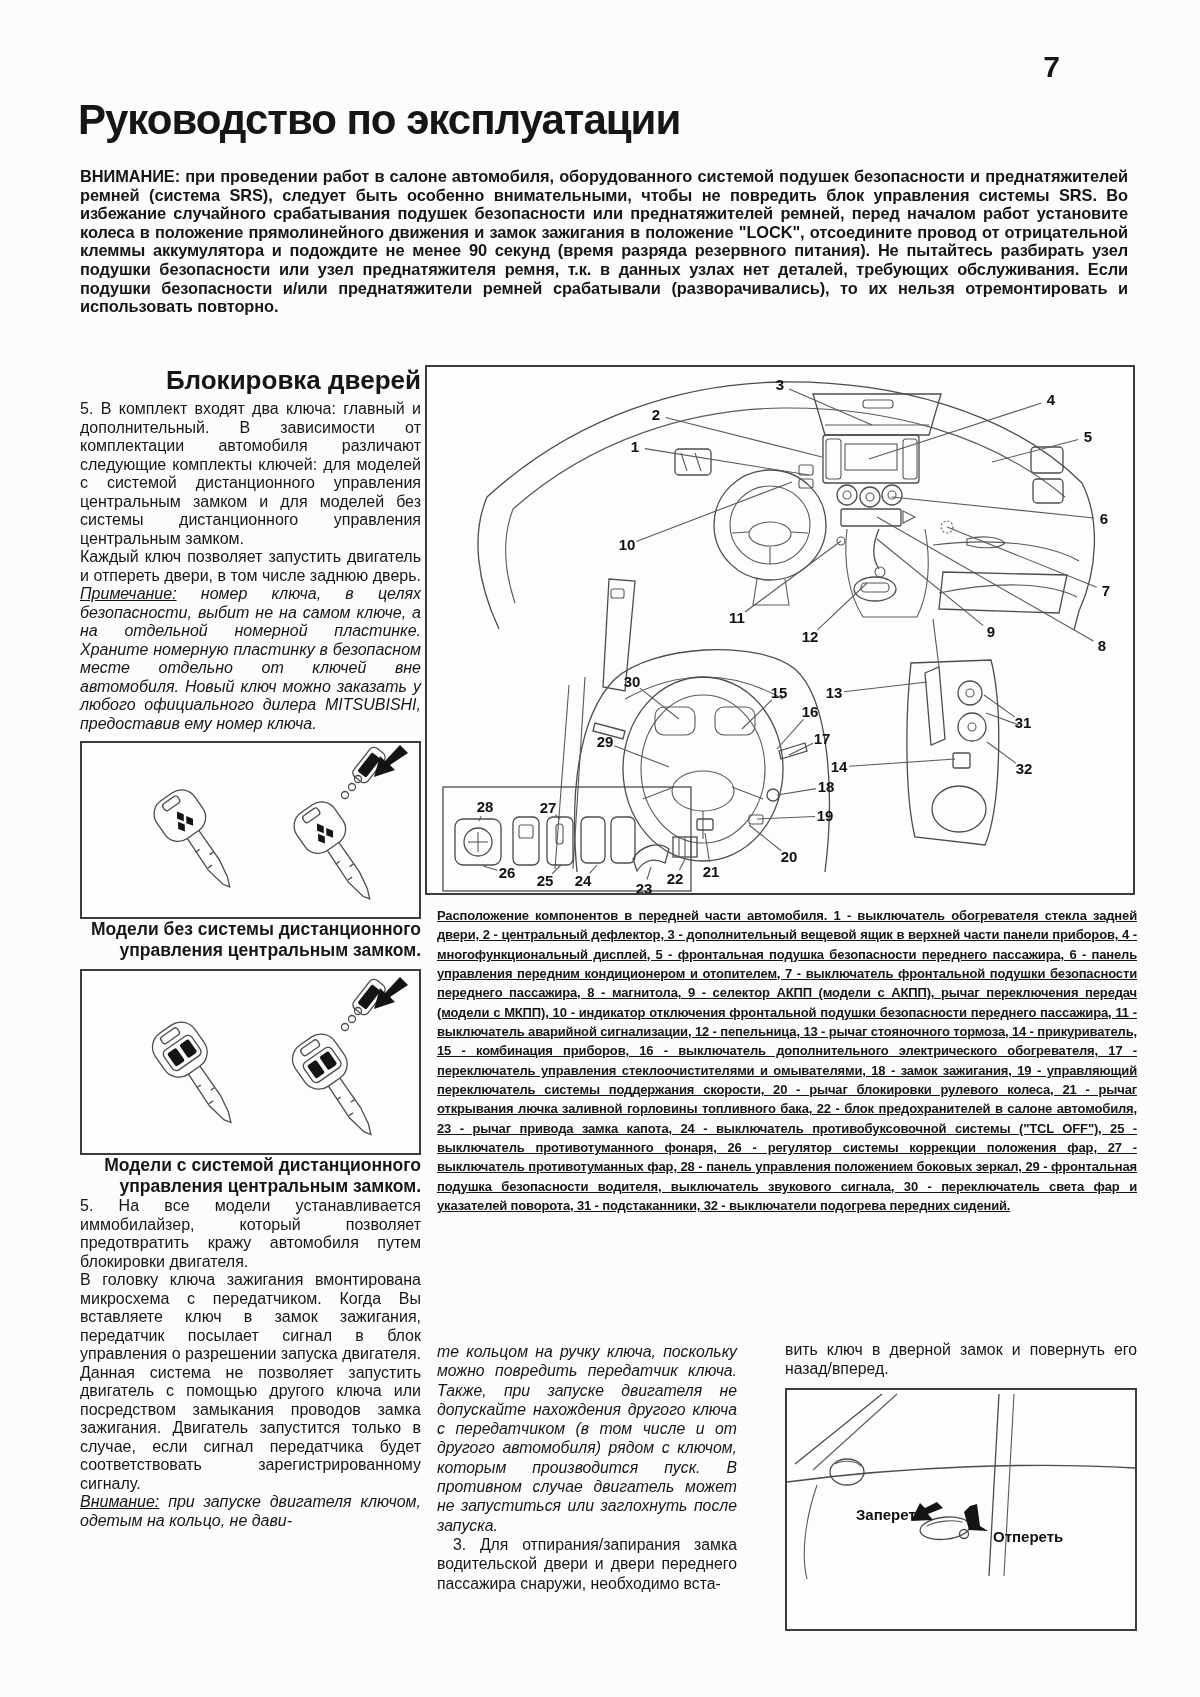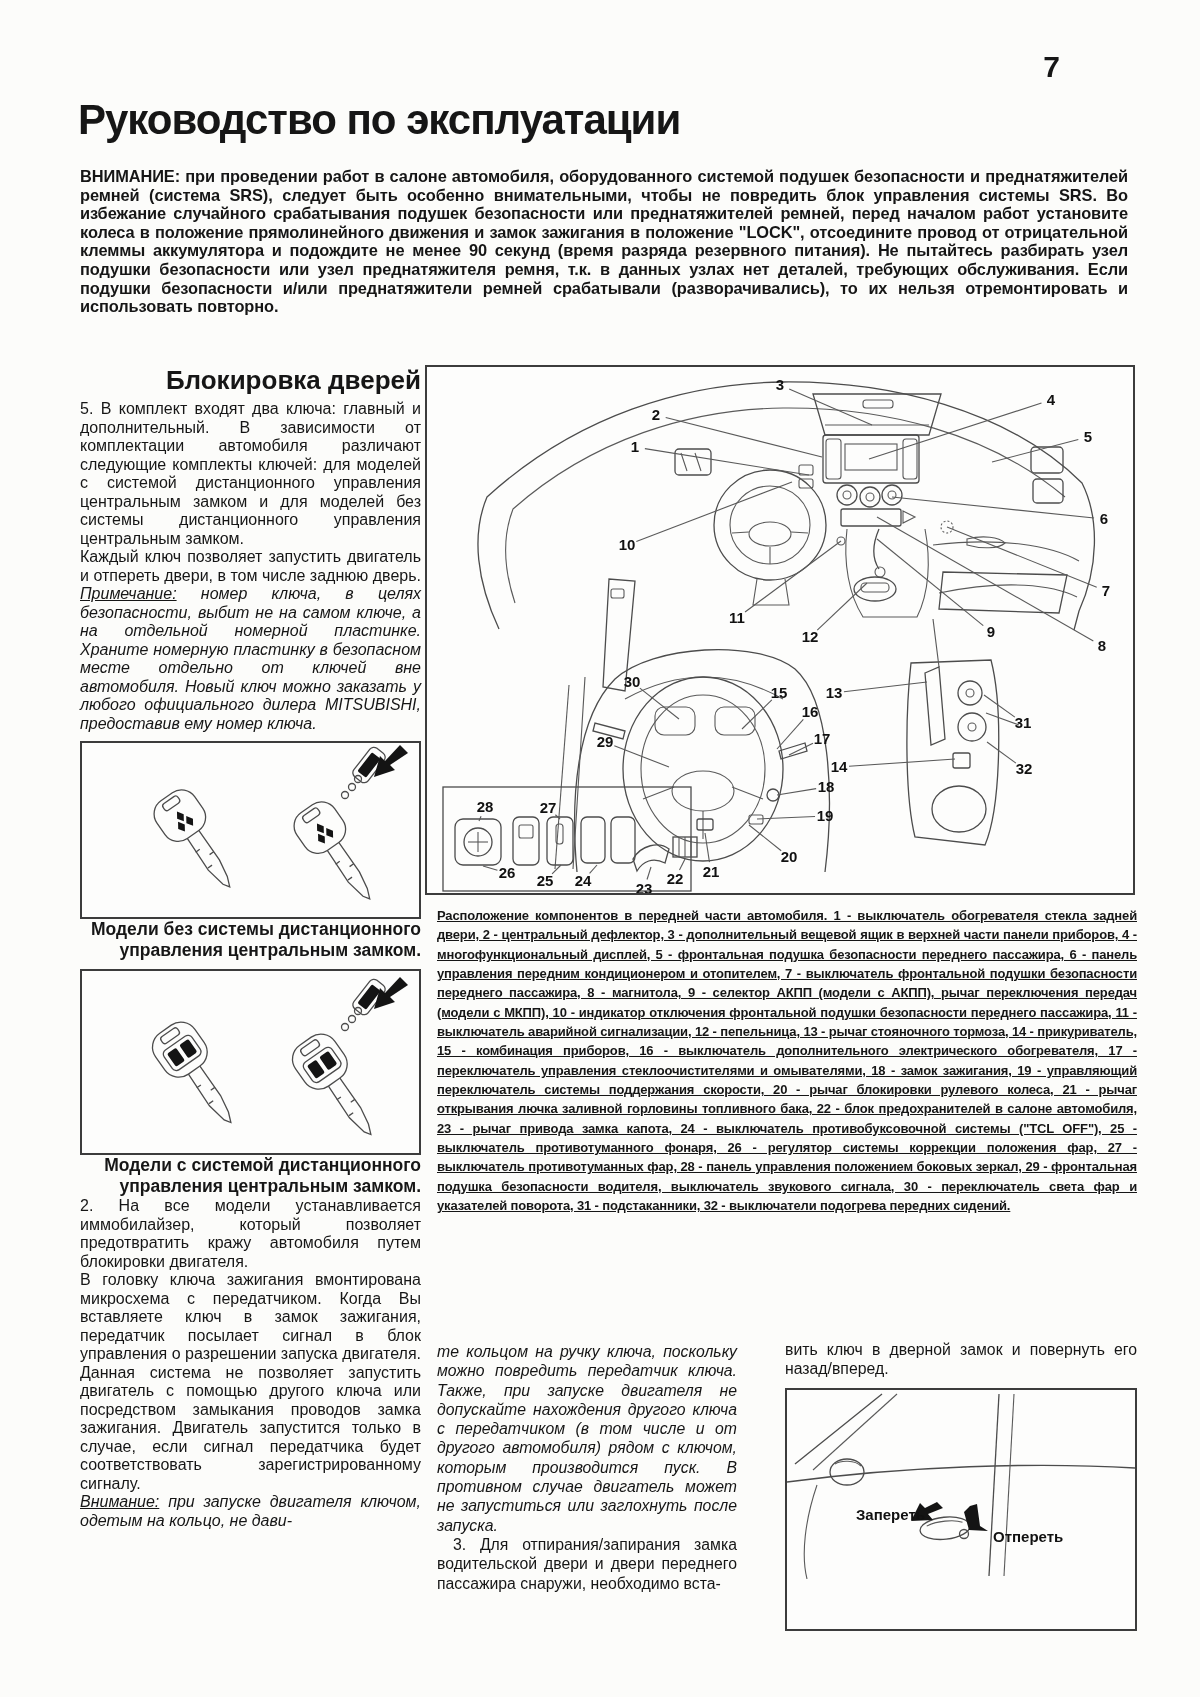--- a/index.html
+++ b/index.html
@@ -116,21 +116,21 @@
           <g transform="translate(287,26) rotate(38)" class="ln">
             <rect x="-9" y="-18" width="18" height="36" rx="5"></rect>
             <rect class="blk" x="-5.5" y="-12" width="11" height="24" rx="2"></rect>
           </g>
           <polygon class="blk" points="316,8 324,16 306,28 311,33 290,40 296,19 301,24" transform="translate(2,-2)"></polygon>
         </g>
       </svg>
     </div>
     <p class="figcap">Модели с системой дистанционного управления центральным замком.</p>
 
-    <p>2. На все модели устанавливается иммобилайзер, который позволяет предотвратить кражу автомобиля путем блокировки двигателя.</p>
+    <p>5. На все модели устанавливается иммобилайзер, который позволяет предотвратить кражу автомобиля путем блокировки двигателя.</p>
     <p>В головку ключа зажигания вмонтирована микросхема с передатчиком. Когда Вы вставляете ключ в замок зажигания, передатчик посылает сигнал в блок управления о разрешении запуска двигателя. Данная система не позволяет запустить двигатель с помощью другого ключа или посредством замыкания проводов замка зажигания. Двигатель запустится только в случае, если сигнал передатчика будет соответствовать зарегистрированному сигналу.</p>
     <p class="ital"><span class="ulab">Внимание:</span><span> при запуске двигателя ключом, одетым на кольцо, не дави-</span></p>
   </div>
 
   <div class="abs diagrambox">
     <svg id="diagram-svg" width="706" height="526" viewBox="0 0 706 526">
 
       <g>
         <path class="ln" d="M72,262 C50,215 44,168 60,130 C150,48 258,16 356,15 C462,14 580,42 655,116 C673,152 671,202 652,244 L647,263"></path>
         <path class="lnt" d="M88,236 C76,200 76,168 86,142 C165,72 264,42 356,41 C458,40 562,66 638,130"></path>

